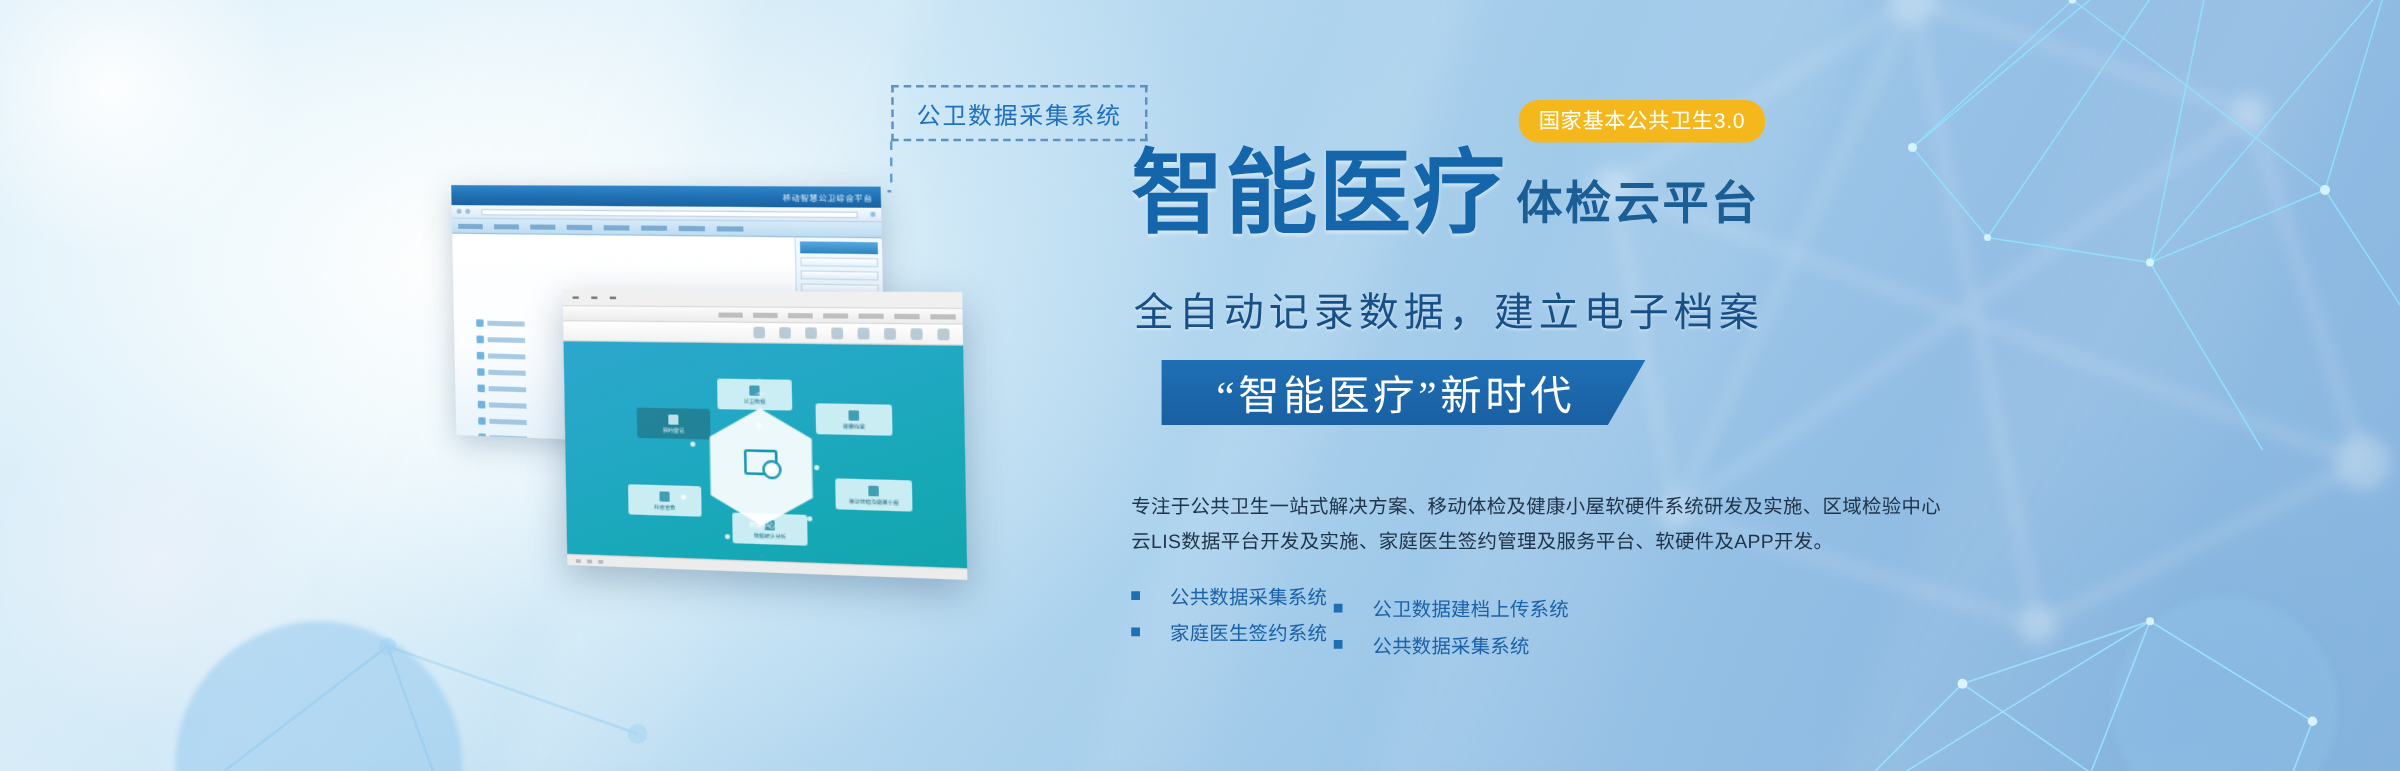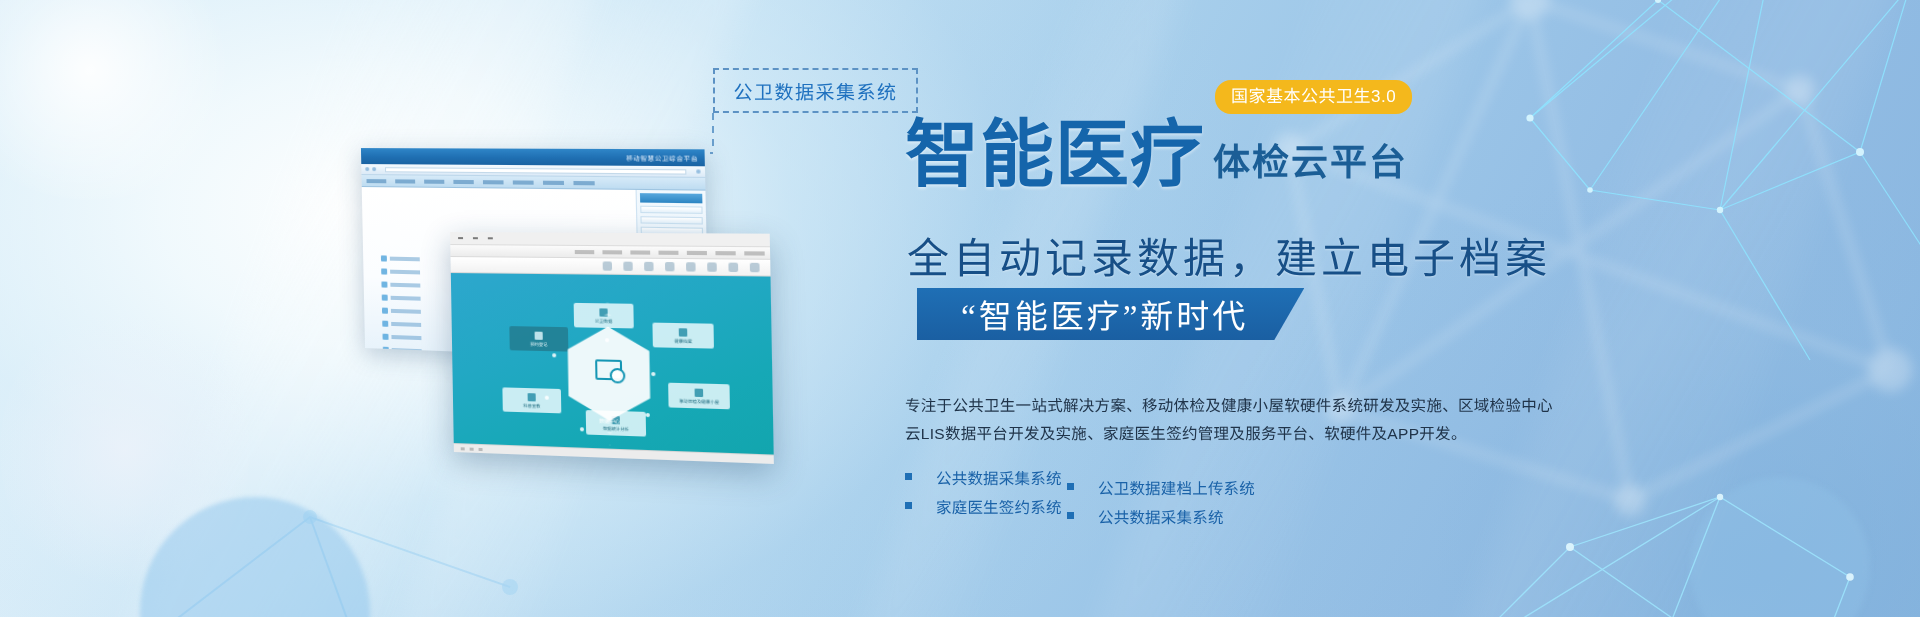--- a/index.html
+++ b/index.html
@@ -282,30 +282,30 @@
   .headline-sub {
     font-size: 37px;
     color: #1b5e96;
     letter-spacing: 2px;
     white-space: nowrap;
     font-family: "Liberation Serif", "DejaVu Serif", serif;
     font-weight: bold;
   }
   .headline-line2 {
     position: absolute; left: 2px; top: 224px;
-    font-size: 42px;
+    font-size: 32px;
     color: #174f87;
     letter-spacing: 4px;
     white-space: nowrap;
     font-family: "Liberation Serif", "DejaVu Serif", serif;
     text-shadow: 0 1px 2px rgba(255,255,255,0.4);
   }
 
   .ribbon {
-    position: absolute; left: 12px; top: 288px;
+    position: absolute; left: 24px; top: 288px;
     height: 52px;
     padding: 0 56px 0 44px;
     display: flex; align-items: center;
     background: linear-gradient(180deg, #1f6fb5 0%, #1a5fa2 100%);
     clip-path: polygon(0 0, 100% 0, calc(100% - 30px) 100%, 0 100%);
     cursor: pointer;
   }
   .ribbon-text {
     font-size: 33px; color: #ffffff; letter-spacing: 3px; white-space: nowrap;
     font-family: "Liberation Serif", "DejaVu Serif", serif;

